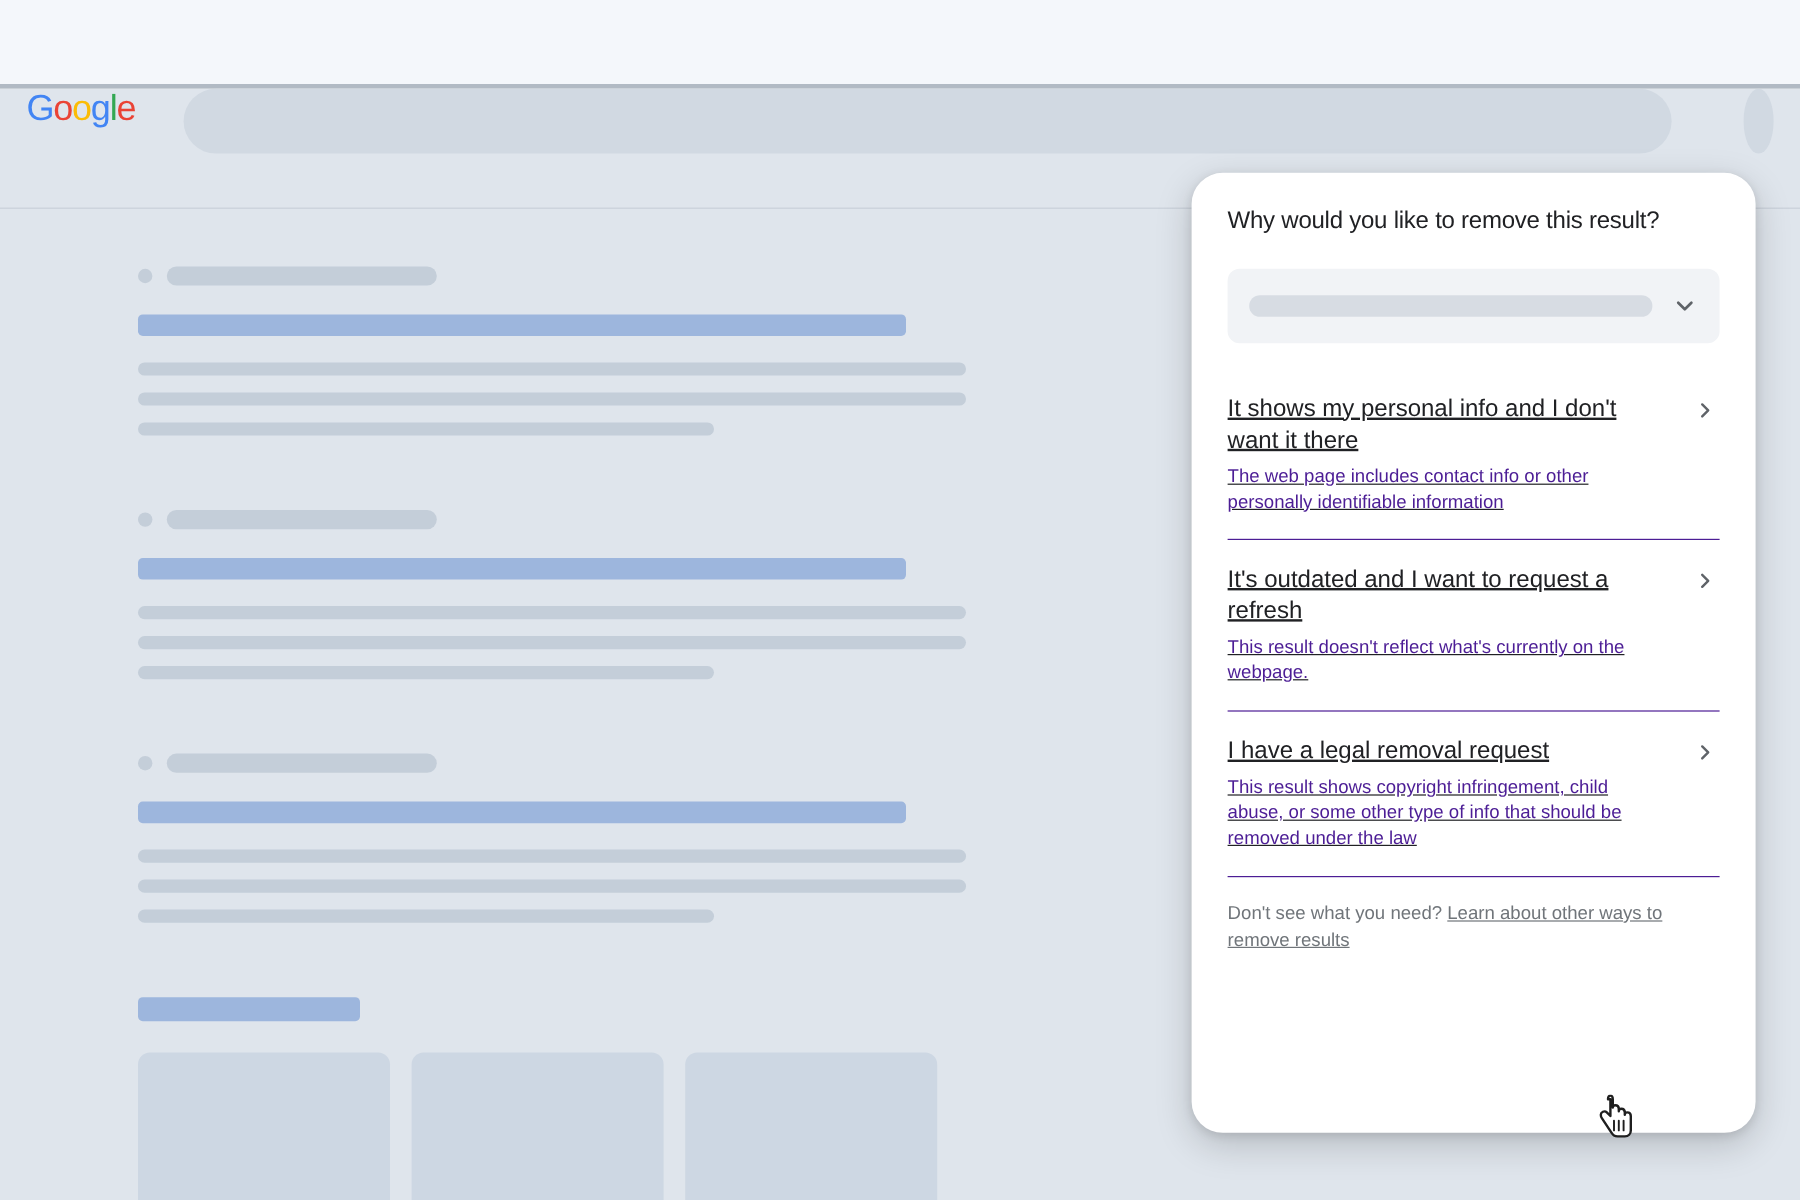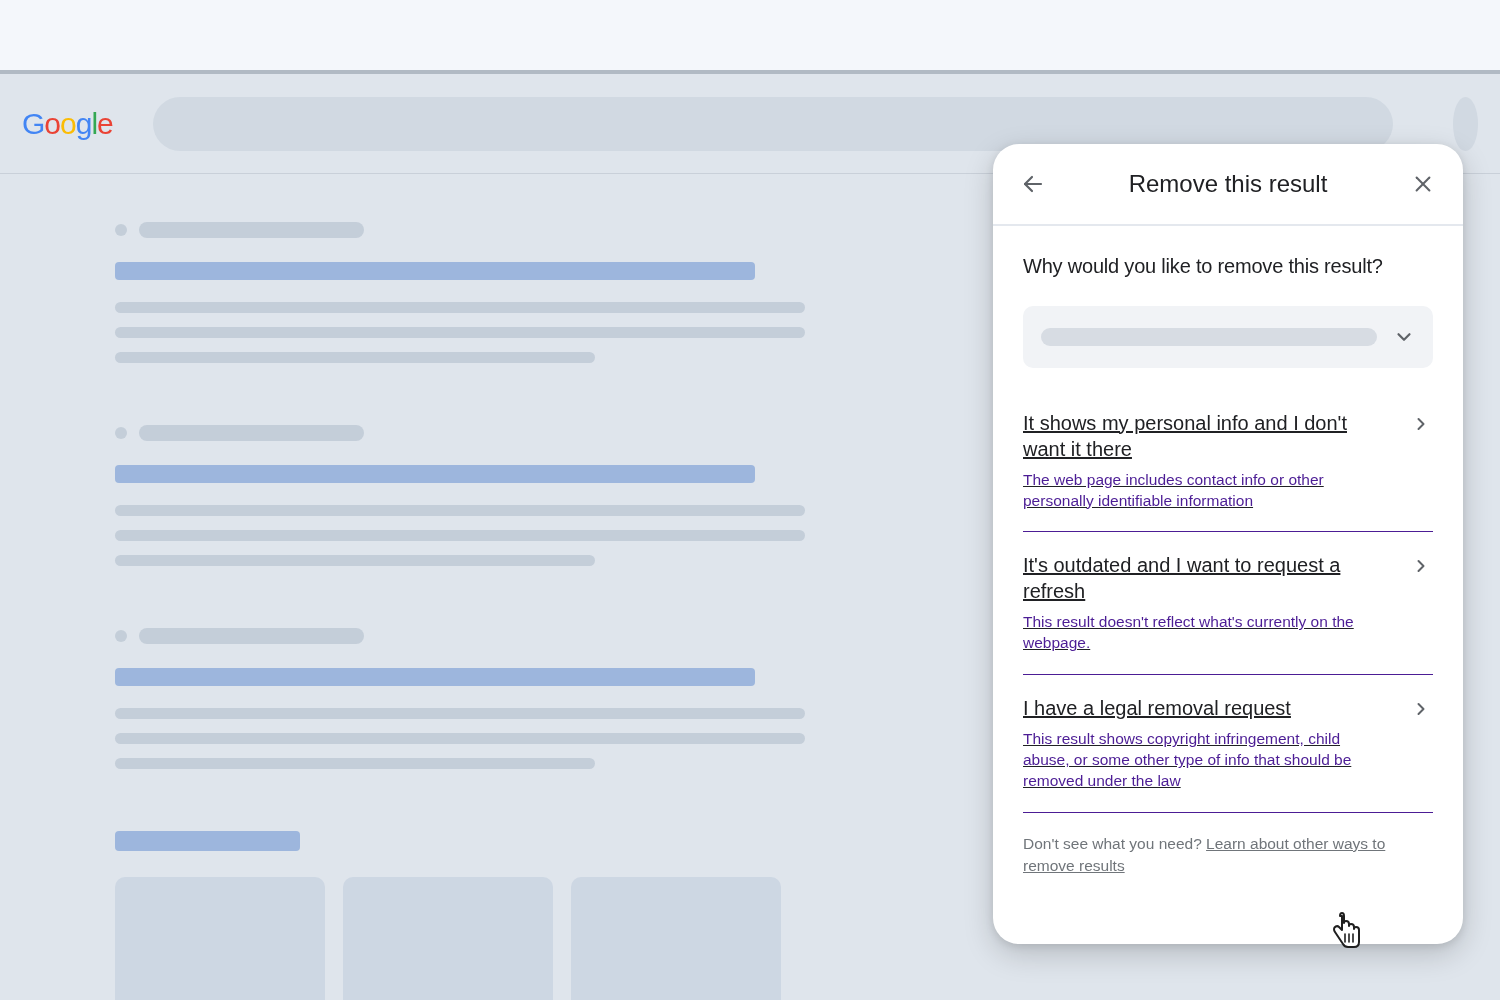--- a/index.html
+++ b/index.html
@@ -17,21 +17,21 @@
   .page {
     width: 100%;
     background: #dfe5ec;
     position: relative;
     height: calc(100% - 74px);
   }
   .header {
     height: 100px;
     background: #dfe5ec;
     display: flex;
-    align-items: center;
+    align-items: flex-start;
     padding: 0 22px;
     gap: 40px;
     border-bottom: 1px solid #c9d0d9;
   }
   .logo {
     font-size: 30px;
     font-weight: 500;
     letter-spacing: -1px;
     user-select: none;
   }
@@ -237,35 +237,20 @@
       <div class="tag-bar"></div>
       <div class="card-row">
         <div class="card-sk"></div>
         <div class="card-sk"></div>
         <div class="card-sk"></div>
       </div>
     </div>
   </div>
 
   <div class="panel">
-    <div class="panel-header">
-      <div class="icon-btn">
-        <svg width="24" height="24" viewBox="0 0 24 24" fill="none" stroke="currentColor" stroke-width="2.2" stroke-linecap="round" stroke-linejoin="round">
-            <line x1="20" y1="12" x2="4" y2="12"></line>
-            <polyline points="11 5 4 12 11 19"></polyline>
-          </svg>
-      </div>
-      <div class="ph-title">Remove this result</div>
-      <div class="icon-btn">
-        <svg width="22" height="22" viewBox="0 0 24 24" fill="none" stroke="currentColor" stroke-width="2.2" stroke-linecap="round">
-            <line x1="5" y1="5" x2="19" y2="19"></line>
-            <line x1="19" y1="5" x2="5" y2="19"></line>
-          </svg>
-      </div>
-    </div>
     <div class="panel-body">
       <div class="question">Why would you like to remove this result?</div>
 
       <div class="dropdown-sk">
         <div class="dd-bar"></div>
         <div class="dd-chev">
           <svg width="22" height="22" viewBox="0 0 24 24" fill="none" stroke="currentColor" stroke-width="2.4" stroke-linecap="round" stroke-linejoin="round">
               <polyline points="6 9 12 15 18 9"></polyline>
             </svg>
         </div>

